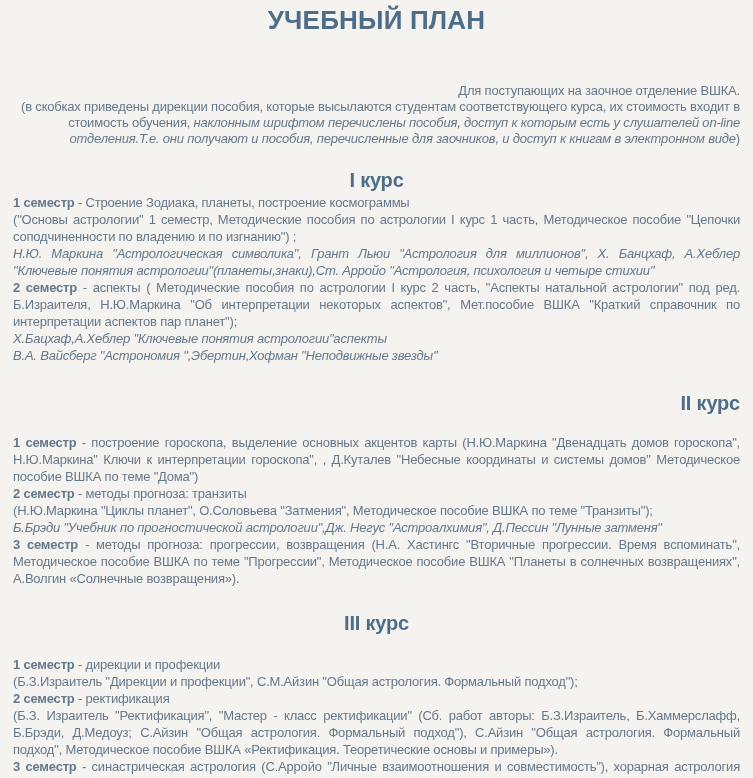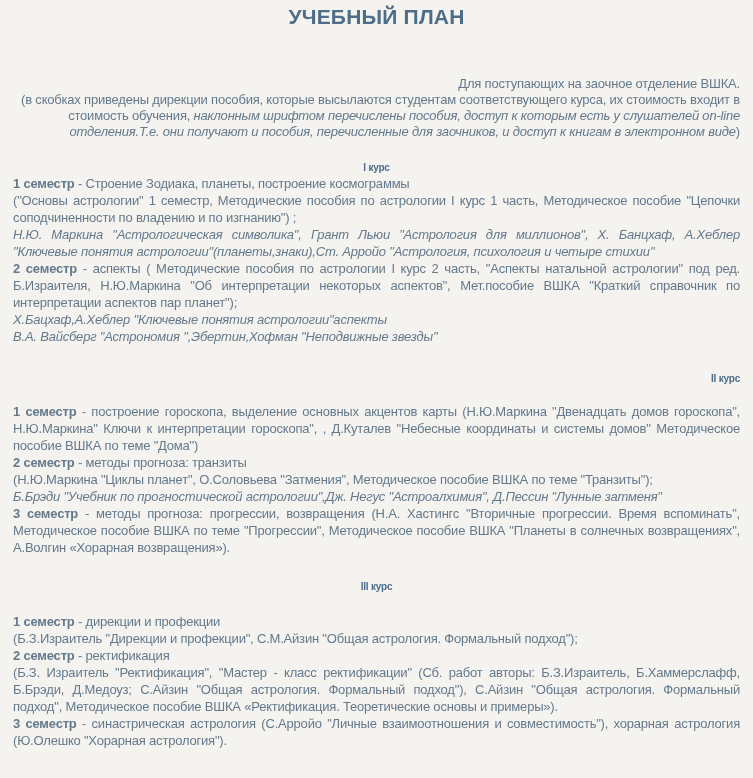--- a/index.html
+++ b/index.html
@@ -14,36 +14,36 @@
     color: #64798b;
     letter-spacing: -0.2px;
   }
   .page {
     padding: 3px 13px 8px 13px;
     box-sizing: border-box;
   }
   h1.title {
     margin: 2px 0 0 0;
     text-align: center;
-    font-size: 21px;
+    font-size: 26px;
     font-weight: bold;
     color: #4d6d89;
     letter-spacing: 0.2px;
   }
   .intro {
     margin-top: 47px;
     text-align: right;
     font-size: 13px;
     line-height: 16px;
   }
   .intro p { margin: 0; }
   .intro .note-italic { font-style: italic; }
   h2.course-heading {
     text-align: center;
-    font-size: 10px;
+    font-size: 20px;
     font-weight: bold;
     color: #4d6d89;
     margin: 0;
   }
   .course-1 h2 { margin: 22px 0 2px 0; }
   .course-2 h2 { margin: 28px 0 19px 0; text-align: right; }
   .course-3 h2 { margin: 25px 0 21px 0; }
   p.t {
     margin: 0;
     text-align: justify;
@@ -76,21 +76,21 @@
     <p class="t it">Х.Бацхаф,А.Хеблер "Ключевые понятия астрологии"аспекты</p>
     <p class="t it">В.А. Вайсберг "Астрономия ",Эбертин,Хофман "Неподвижные звезды"</p>
   </section>
 
   <section class="course-2">
     <h2 class="course-heading">II курс</h2>
     <p class="t"><b>1 семестр</b><span> - построение гороскопа, выделение основных акцентов карты (Н.Ю.Маркина "Двенадцать домов гороскопа", Н.Ю.Маркина" Ключи к интерпретации гороскопа", , Д.Куталев "Небесные координаты и системы домов" Методическое пособие ВШКА по теме "Дома")</span></p>
     <p class="t gap"><b>2 семестр</b><span> - методы прогноза: транзиты</span></p>
     <p class="t">(Н.Ю.Маркина "Циклы планет", О.Соловьева "Затмения", Методическое пособие ВШКА по теме "Транзиты");</p>
     <p class="t it">Б.Брэди "Учебник по прогностической астрологии",Дж. Негус "Астроалхимия", Д.Пессин "Лунные затменя"</p>
-    <p class="t gap-lg"><b>3 семестр</b><span> - методы прогноза: прогрессии, возвращения (Н.А. Хастингс "Вторичные прогрессии. Время вспоминать", Методическое пособие ВШКА по теме "Прогрессии", Методическое пособие ВШКА "Планеты в солнечных возвращениях", А.Волгин «Хорарная возвращения»).</span></p>
+    <p class="t gap-lg"><b>3 семестр</b><span> - методы прогноза: прогрессии, возвращения (Н.А. Хастингс "Вторичные прогрессии. Время вспоминать", Методическое пособие ВШКА по теме "Прогрессии", Методическое пособие ВШКА "Планеты в солнечных возвращениях", А.Волгин «Солнечные возвращения»).</span></p>
   </section>
 
   <section class="course-3">
     <h2 class="course-heading">III курс</h2>
     <p class="t"><b>1 семестр</b><span> - дирекции и профекции</span></p>
     <p class="t">(Б.З.Израитель "Дирекции и профекции", С.М.Айзин "Общая астрология. Формальный подход");</p>
     <p class="t"><b>2 семестр</b><span> - ректификация</span></p>
     <p class="t">(Б.З. Израитель "Ректификация", "Мастер - класс ректификации" (Сб. работ авторы: Б.З.Израитель, Б.Хаммерслафф, Б.Брэди, Д.Медоуз; С.Айзин "Общая астрология. Формальный подход"), С.Айзин "Общая астрология. Формальный подход", Методическое пособие ВШКА «Ректификация. Теоретические основы и примеры»).</p>
     <p class="t"><b>3 семестр</b><span> - синастрическая астрология (С.Арройо "Личные взаимоотношения и совместимость"), хорарная астрология (Ю.Олешко "Хорарная астрология").</span></p>
   </section>

